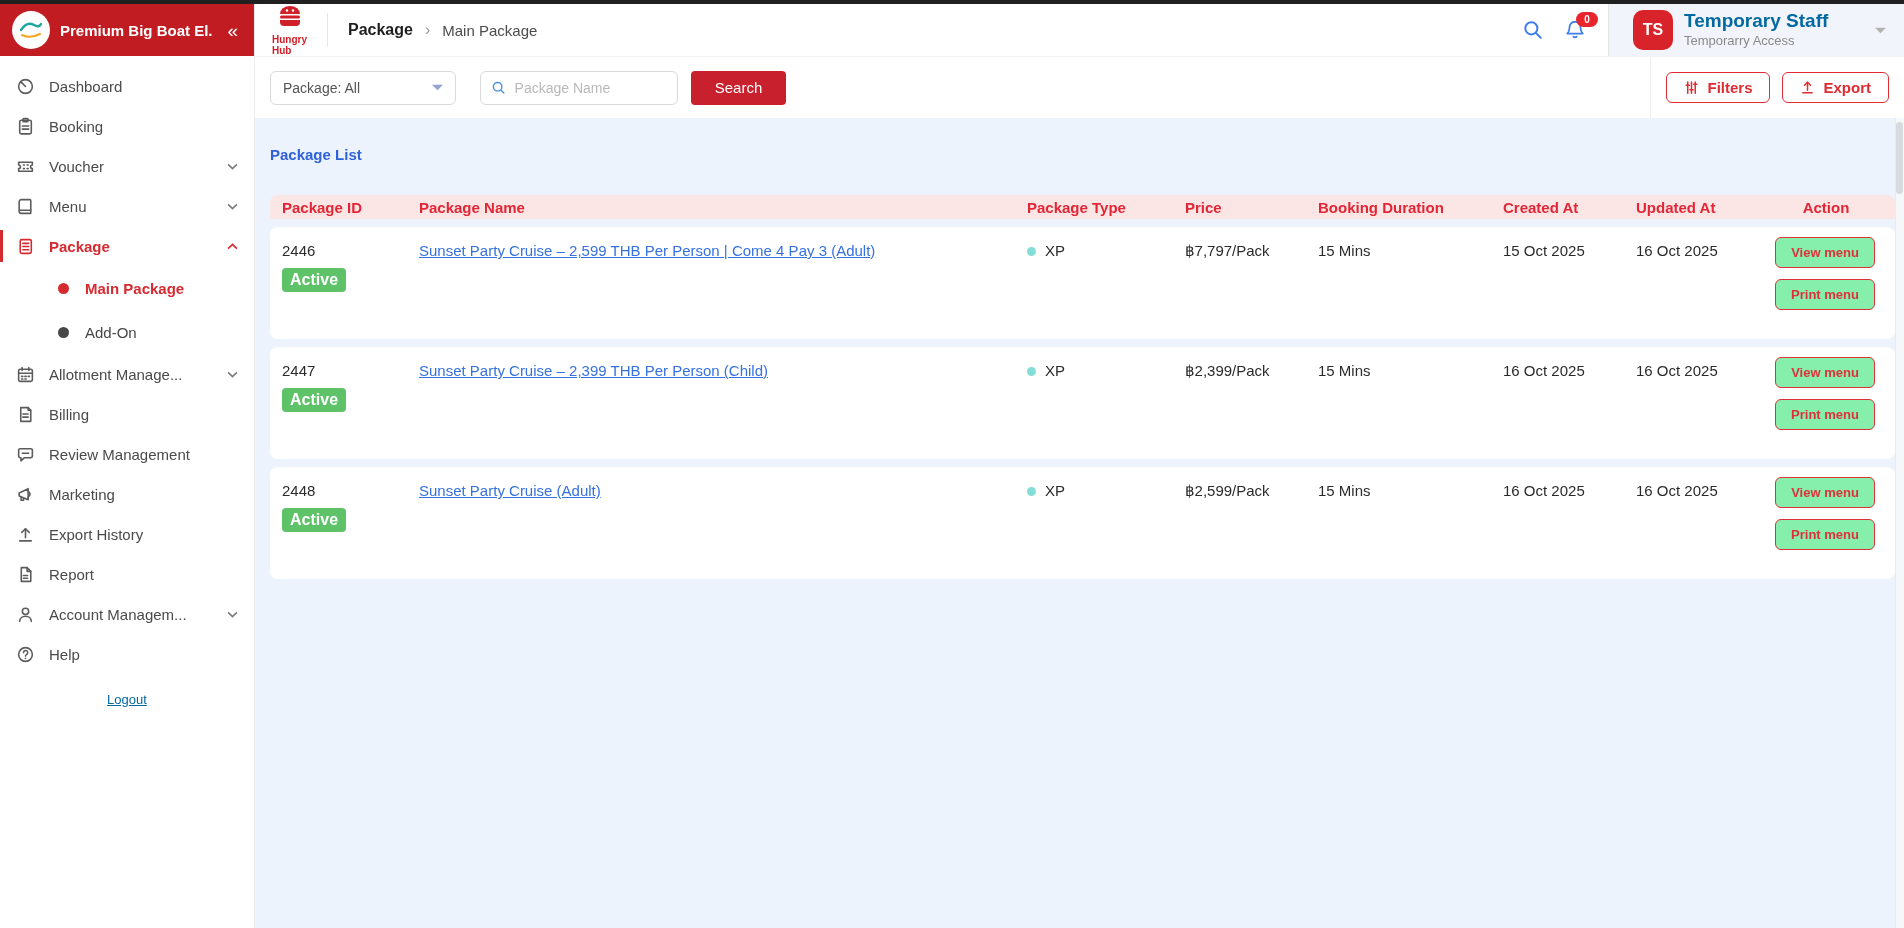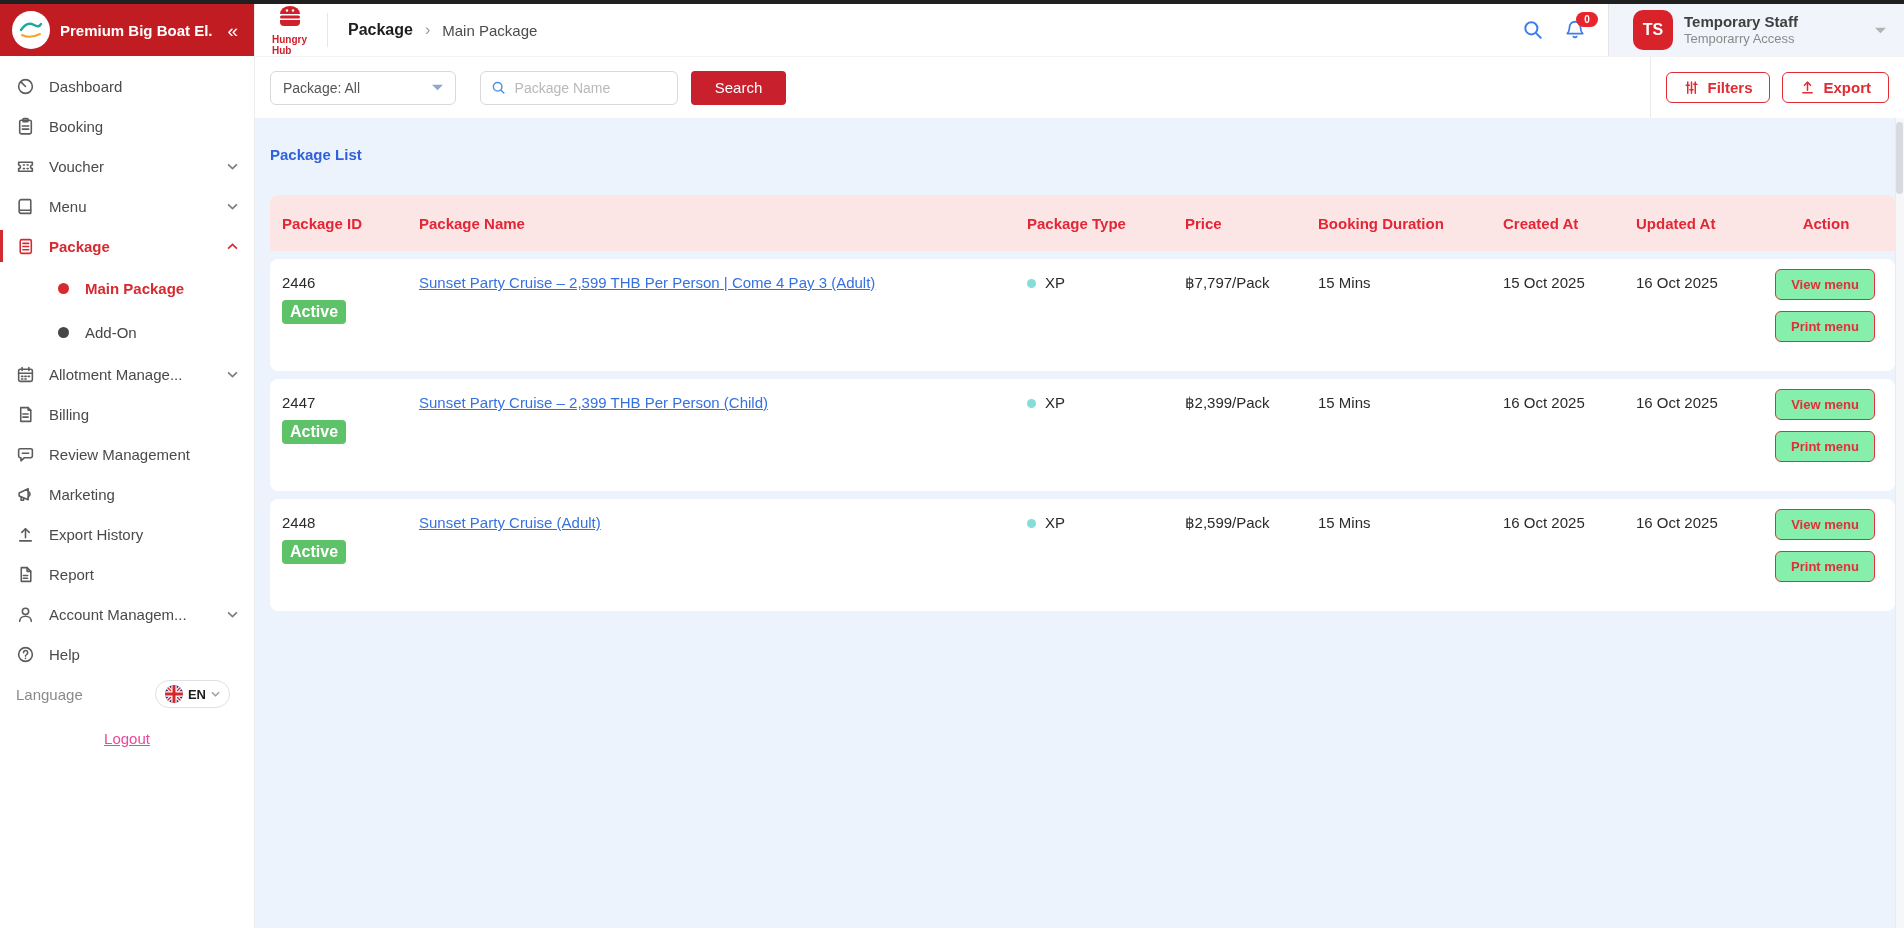--- a/index.html
+++ b/index.html
@@ -23,58 +23,58 @@
   .nav-item.active svg.mi { color:#d62a31; }
   .nav-item.active .chev { color:#d62a31; }
   .nav-item.active::before { content:""; position:absolute; left:0; top:4px; bottom:4px; width:3px; background:#d62a31; }
   .sub-item { height:44px; display:flex; align-items:center; gap:16px; padding:0 16px 0 58px; font-size:15px; color:#474747; cursor:pointer; }
   .sub-item .dot { width:11px; height:11px; border-radius:50%; background:#474747; flex:none; }
   .sub-item.active { color:#d62a31; font-weight:600; }
   .sub-item.active .dot { background:#d62a31; }
   .language-row { height:40px; display:flex; align-items:center; justify-content:space-between; padding:0 24px 0 16px; color:#8a8a8a; font-size:15px; }
   .lang-pill { display:flex; align-items:center; gap:5px; border:1px solid #e0e0e0; border-radius:16px; padding:4px 9px; background:#fff; color:#1e1e1e; font-weight:bold; font-size:13px; cursor:pointer; }
   .logout-wrap { margin-top:16px; text-align:center; }
-  .logout-wrap a { color:#ec4899; font-size:15px; }
+  .logout-wrap a { color:#0369a1; font-size:13px; }
 
   
   .main-col { flex:1; display:flex; flex-direction:column; min-width:0; }
 
   .topbar { height:52px; background:#fff; display:flex; align-items:center; padding-left:17px; flex:none; }
   .hh-logo { display:flex; align-items:center; gap:6px; cursor:pointer;flex-direction:column; }
   .hh-text { color:#d0212a; font-weight:bold; font-size:10px; line-height:1.1; }
   .tb-divider { width:1px; height:34px; background:#e6e6e6; margin:0 20px; }
   .crumb-section { font-size:16px; font-weight:bold; color:#1e1e1e; cursor:pointer; }
   .crumb-sep { color:#9a9a9a; margin:0 12px; font-size:16px; }
   .crumb-page { font-size:15px; color:#4c4c4c; }
   .topbar-right { margin-left:auto; display:flex; align-items:center; height:100%; }
   .tb-icon { cursor:pointer; display:flex; align-items:center; }
   .search-glass { margin-right:20px; }
   .bell-wrap { position:relative; margin-right:22px; }
   .bell-badge { position:absolute; top:-7px; right:-12px; background:#e8252c; color:#fff; font-size:10px; font-weight:bold; min-width:22px; height:15px; line-height:15px; text-align:center; border-radius:9px; }
   .user-panel { width:296px; height:100%; background:#f1f4fa; border-left:1px solid #e4e4e4; display:flex; align-items:center; padding:0 18px 0 24px; gap:11px; cursor:pointer; }
   .avatar { width:40px; height:40px; background:#d8232a; border-radius:10px; color:#fff; font-weight:bold; font-size:16px; display:flex; align-items:center; justify-content:center; flex:none; }
-  .user-name { font-size:15px; font-weight:bold; color:#404040; line-height:1.2; }
+  .user-name { font-size:19px; font-weight:bold; color:#0369a1; line-height:1.2; }
   .user-role { font-size:13px; color:#8a8a8a; line-height:1.3; }
   .user-chevron { margin-left:auto; display:flex; }
 
   .filter-bar { height:62px; background:#fff; display:flex; align-items:center; padding-left:15px; border-top:1px solid #f3f3f3; flex:none; }
   .select-box { width:186px; height:34px; border:1px solid #d9d9d9; border-radius:6px; display:flex; align-items:center; justify-content:space-between; padding:0 12px; color:#555; font-size:14px; background:#fff; cursor:pointer; }
   .search-wrap { margin-left:24px; width:198px; height:34px; border:1px solid #d9d9d9; border-radius:6px; display:flex; align-items:center; padding:0 10px; gap:8px; background:#fff; }
   .search-wrap input { border:none; outline:none; width:100%; font-size:14px; color:#333; font-family:inherit; background:transparent; }
   .search-wrap input::placeholder { color:#b9b9b9; }
   .search-btn { margin-left:13px; width:95px; height:34px; background:#c9202e; color:#fff; border:none; border-radius:4px; font-size:15px; font-family:inherit; cursor:pointer; }
   .fb-right { margin-left:auto; display:flex; align-items:center; height:100%; border-left:1px solid #ececec; padding:0 15px; gap:12px; }
   .outline-btn { display:flex; align-items:center; gap:8px; height:31px; padding:0 17px; background:#fff; border:1px solid #e02b33; color:#e02b33; border-radius:6px; font-size:15px; font-weight:600; font-family:inherit; cursor:pointer; }
 
   
   .content { flex:1; background:#edf3fd; padding:28px 9px 0 15px; position:relative; overflow:hidden; }
   .page-title { color:#2f62d9; font-weight:bold; font-size:15px; margin-bottom:32px; }
   .pkg-table { width:1625px; }
   .thead, .trow { display:grid; grid-template-columns:137px 608px 158px 133px 185px 133px 133px 1fr; }
-  .thead { background:#fce6e5; border-radius:8px 8px 0 0; height:56px; align-items:center; }
+  .thead { background:#fce6e5; border-radius:8px 8px 0 0; height:24px; align-items:center; }
   .thead > div { color:#e32636; font-weight:bold; font-size:15px; padding-left:12px; }
   .thead > .col-action { padding-left:0; text-align:center; }
   .trow { background:#fff; border-radius:8px; height:112px; margin-top:8px; }
   .trow:first-of-type { margin-top:20px; }
   .trow > div { padding:15px 0 0 12px; font-size:15px; color:#2b2b2b; }
   .cell-id { font-size:16px; color:#333; }
   .badge { display:inline-block; background:#5ec269; color:#fff; font-size:16px; font-weight:bold; padding:3px 8px; border-radius:4px; margin-top:9px; }
   .name-link { color:#3671e0; cursor:pointer; }
   .cell-type { display:flex; align-items:flex-start; gap:9px; }
   .dot-type { width:9px; height:9px; border-radius:50%; background:#86dcd7; margin-top:5px; flex:none; }
@@ -225,43 +225,20 @@
       <div class="nav-item">
         <svg class="mi" width="19" height="19" viewBox="0 0 18 18" fill="none" stroke="currentColor" stroke-width="1.5" stroke-linecap="round" stroke-linejoin="round">
             <circle cx="9" cy="9" r="6.5"></circle>
             <path d="M7.1 7.2 a2 2 0 1 1 2.8 1.9 c-.6 .3 -.9 .7 -.9 1.4"></path>
             <path d="M9 12.6 v0.1"></path>
           </svg>
         <span>Help</span>
       </div>
     </nav>
 
-    <div class="language-row">
-      <span>Language</span>
-      <span class="lang-pill">
-        <svg width="18" height="18" viewBox="0 0 18 18">
-            <defs>
-              <clipPath id="fc">
-                <circle cx="9" cy="9" r="9"></circle>
-              </clipPath>
-            </defs>
-            <g clip-path="url(#fc)">
-              <rect width="18" height="18" fill="#29337A"></rect>
-              <path d="M0 0 L18 18 M18 0 L0 18" stroke="#fff" stroke-width="3.6"></path>
-              <path d="M0 0 L18 18 M18 0 L0 18" stroke="#D8252C" stroke-width="1.4"></path>
-              <path d="M9 0 V18 M0 9 H18" stroke="#fff" stroke-width="5.4"></path>
-              <path d="M9 0 V18 M0 9 H18" stroke="#D8252C" stroke-width="3"></path>
-            </g>
-          </svg>
-        <span>EN</span>
-        <svg width="9" height="6" viewBox="0 0 10 6" fill="none" stroke="#9a9a9a" stroke-width="1.5">
-            <polyline points="1,1 5,5 9,1"></polyline>
-          </svg>
-      </span>
-    </div>
     <div class="logout-wrap">
       <a href="#">Logout</a>
     </div>
   </aside>
 
   <div class="main-col">
 
     <header class="topbar">
       <div class="hh-logo">
         <svg width="26" height="24" viewBox="0 0 26 24">

